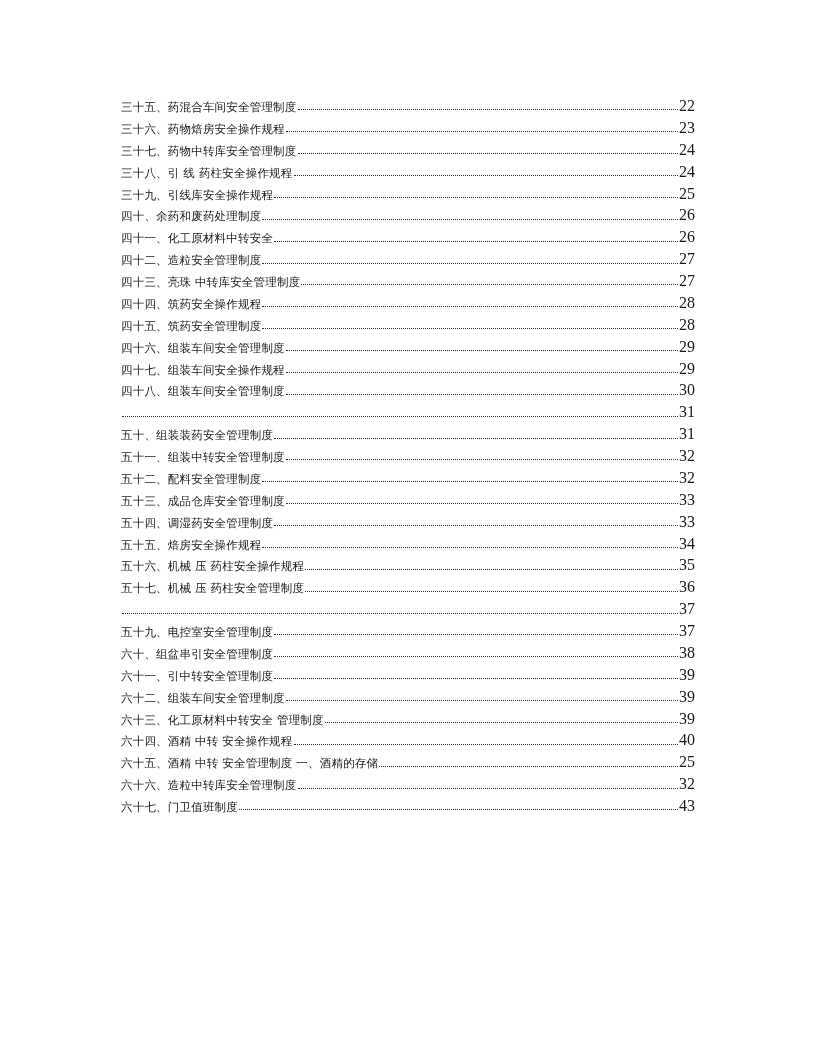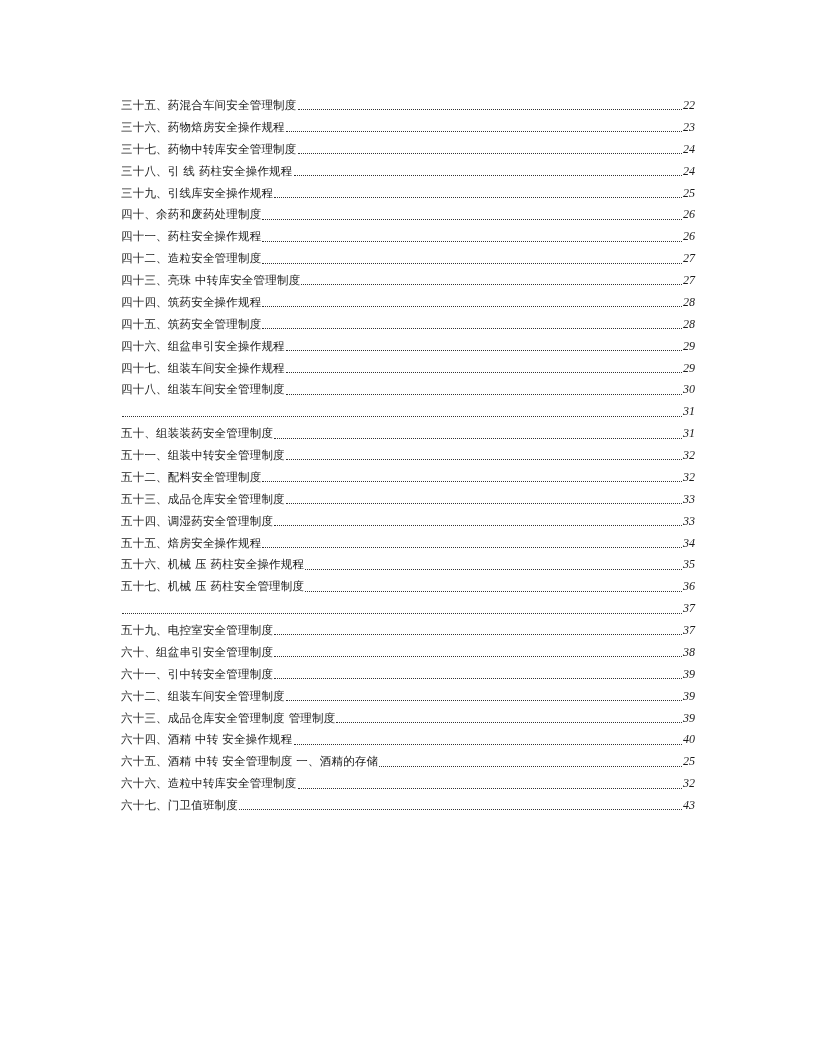--- a/index.html
+++ b/index.html
@@ -4,21 +4,21 @@
   <style>
     html, body { margin: 0; padding: 0; background: #ffffff; }
     body { width: 816px; height: 1056px; position: relative; overflow: hidden;
            font-family: "DejaVu Sans", sans-serif; color: #1a1a1a; }
     .toc { position: absolute; left: 121px; top: 95px; width: 574px; }
     .toc-row { display: flex; align-items: baseline; height: 21.875px; line-height: 21.875px;
                font-size: 11.5px; white-space: nowrap; }
     .toc-title { flex: 0 0 auto; letter-spacing: 0.2px; }
     .toc-leader { flex: 1 1 auto; overflow: hidden; margin: 0 1px;
                   border-bottom: 1px dotted #333; height: 0; align-self: center; transform: translateY(4px); }
-    .toc-page { flex: 0 0 auto; font-family: "Liberation Serif", serif; font-size: 12px; font-style: italic; }
+    .toc-page { flex: 0 0 auto; font-family: "Liberation Serif", serif; font-size: 16px; }
   </style>
 </head>
 <body>
 
 <div class="toc" id="toc">
     <div class="toc-row">
     <span class="toc-title">三十五、药混合车间安全管理制度</span>
     <span class="toc-leader"></span>
     <span class="toc-page">22</span>
   </div>
@@ -41,21 +41,21 @@
     <span class="toc-title">三十九、引线库安全操作规程</span>
     <span class="toc-leader"></span>
     <span class="toc-page">25</span>
   </div>
     <div class="toc-row">
     <span class="toc-title">四十、余药和废药处理制度</span>
     <span class="toc-leader"></span>
     <span class="toc-page">26</span>
   </div>
     <div class="toc-row">
-    <span class="toc-title">四十一、药柱安全操作规程</span>
+    <span class="toc-title">四十一、化工原材料中转安全</span>
     <span class="toc-leader"></span>
     <span class="toc-page">26</span>
   </div>
     <div class="toc-row">
     <span class="toc-title">四十二、造粒安全管理制度</span>
     <span class="toc-leader"></span>
     <span class="toc-page">27</span>
   </div>
     <div class="toc-row">
     <span class="toc-title">四十三、亮珠 中转库安全管理制度</span>
@@ -66,21 +66,21 @@
     <span class="toc-title">四十四、筑药安全操作规程</span>
     <span class="toc-leader"></span>
     <span class="toc-page">28</span>
   </div>
     <div class="toc-row">
     <span class="toc-title">四十五、筑药安全管理制度</span>
     <span class="toc-leader"></span>
     <span class="toc-page">28</span>
   </div>
     <div class="toc-row">
-    <span class="toc-title">四十六、组盆串引安全操作规程</span>
+    <span class="toc-title">四十六、组装车间安全管理制度</span>
     <span class="toc-leader"></span>
     <span class="toc-page">29</span>
   </div>
     <div class="toc-row">
     <span class="toc-title">四十七、组装车间安全操作规程</span>
     <span class="toc-leader"></span>
     <span class="toc-page">29</span>
   </div>
     <div class="toc-row">
     <span class="toc-title">四十八、组装车间安全管理制度</span>
@@ -149,21 +149,21 @@
     <span class="toc-title">六十一、引中转安全管理制度</span>
     <span class="toc-leader"></span>
     <span class="toc-page">39</span>
   </div>
     <div class="toc-row">
     <span class="toc-title">六十二、组装车间安全管理制度</span>
     <span class="toc-leader"></span>
     <span class="toc-page">39</span>
   </div>
     <div class="toc-row">
-    <span class="toc-title">六十三、成品仓库安全管理制度 管理制度</span>
+    <span class="toc-title">六十三、化工原材料中转安全 管理制度</span>
     <span class="toc-leader"></span>
     <span class="toc-page">39</span>
   </div>
     <div class="toc-row">
     <span class="toc-title">六十四、酒精 中转 安全操作规程</span>
     <span class="toc-leader"></span>
     <span class="toc-page">40</span>
   </div>
     <div class="toc-row">
     <span class="toc-title">六十五、酒精 中转 安全管理制度 一、酒精的存储</span>

